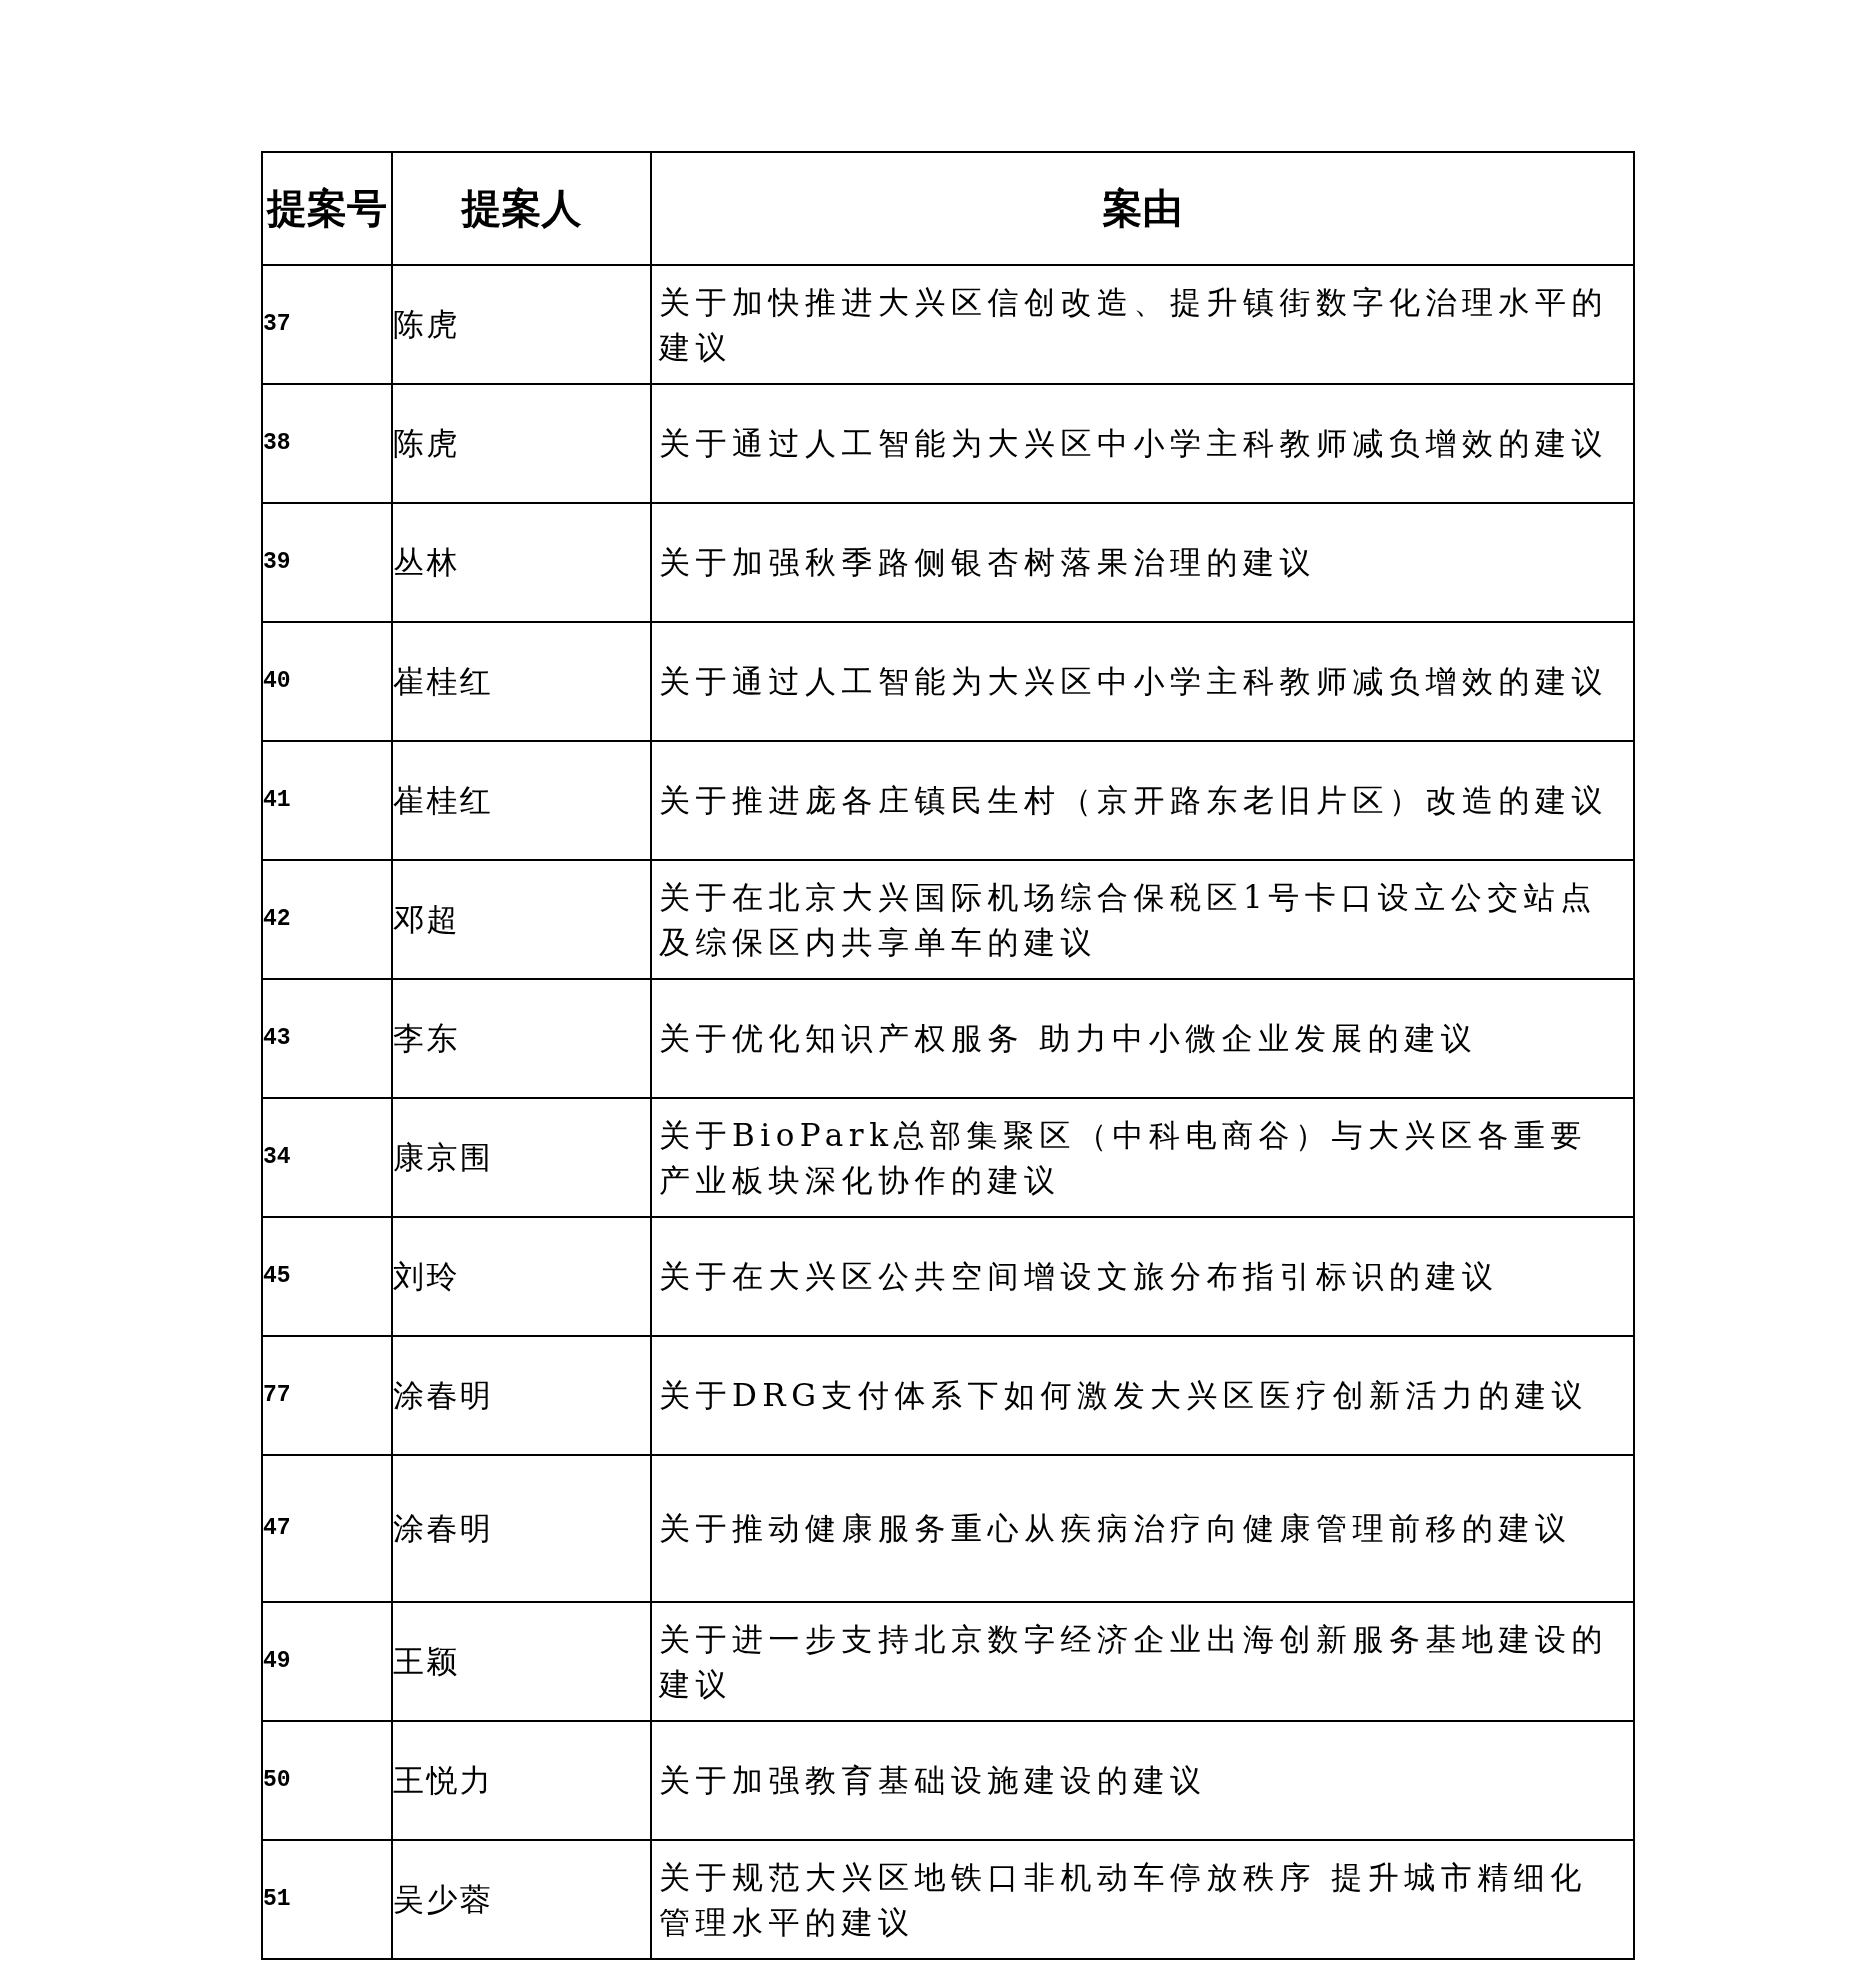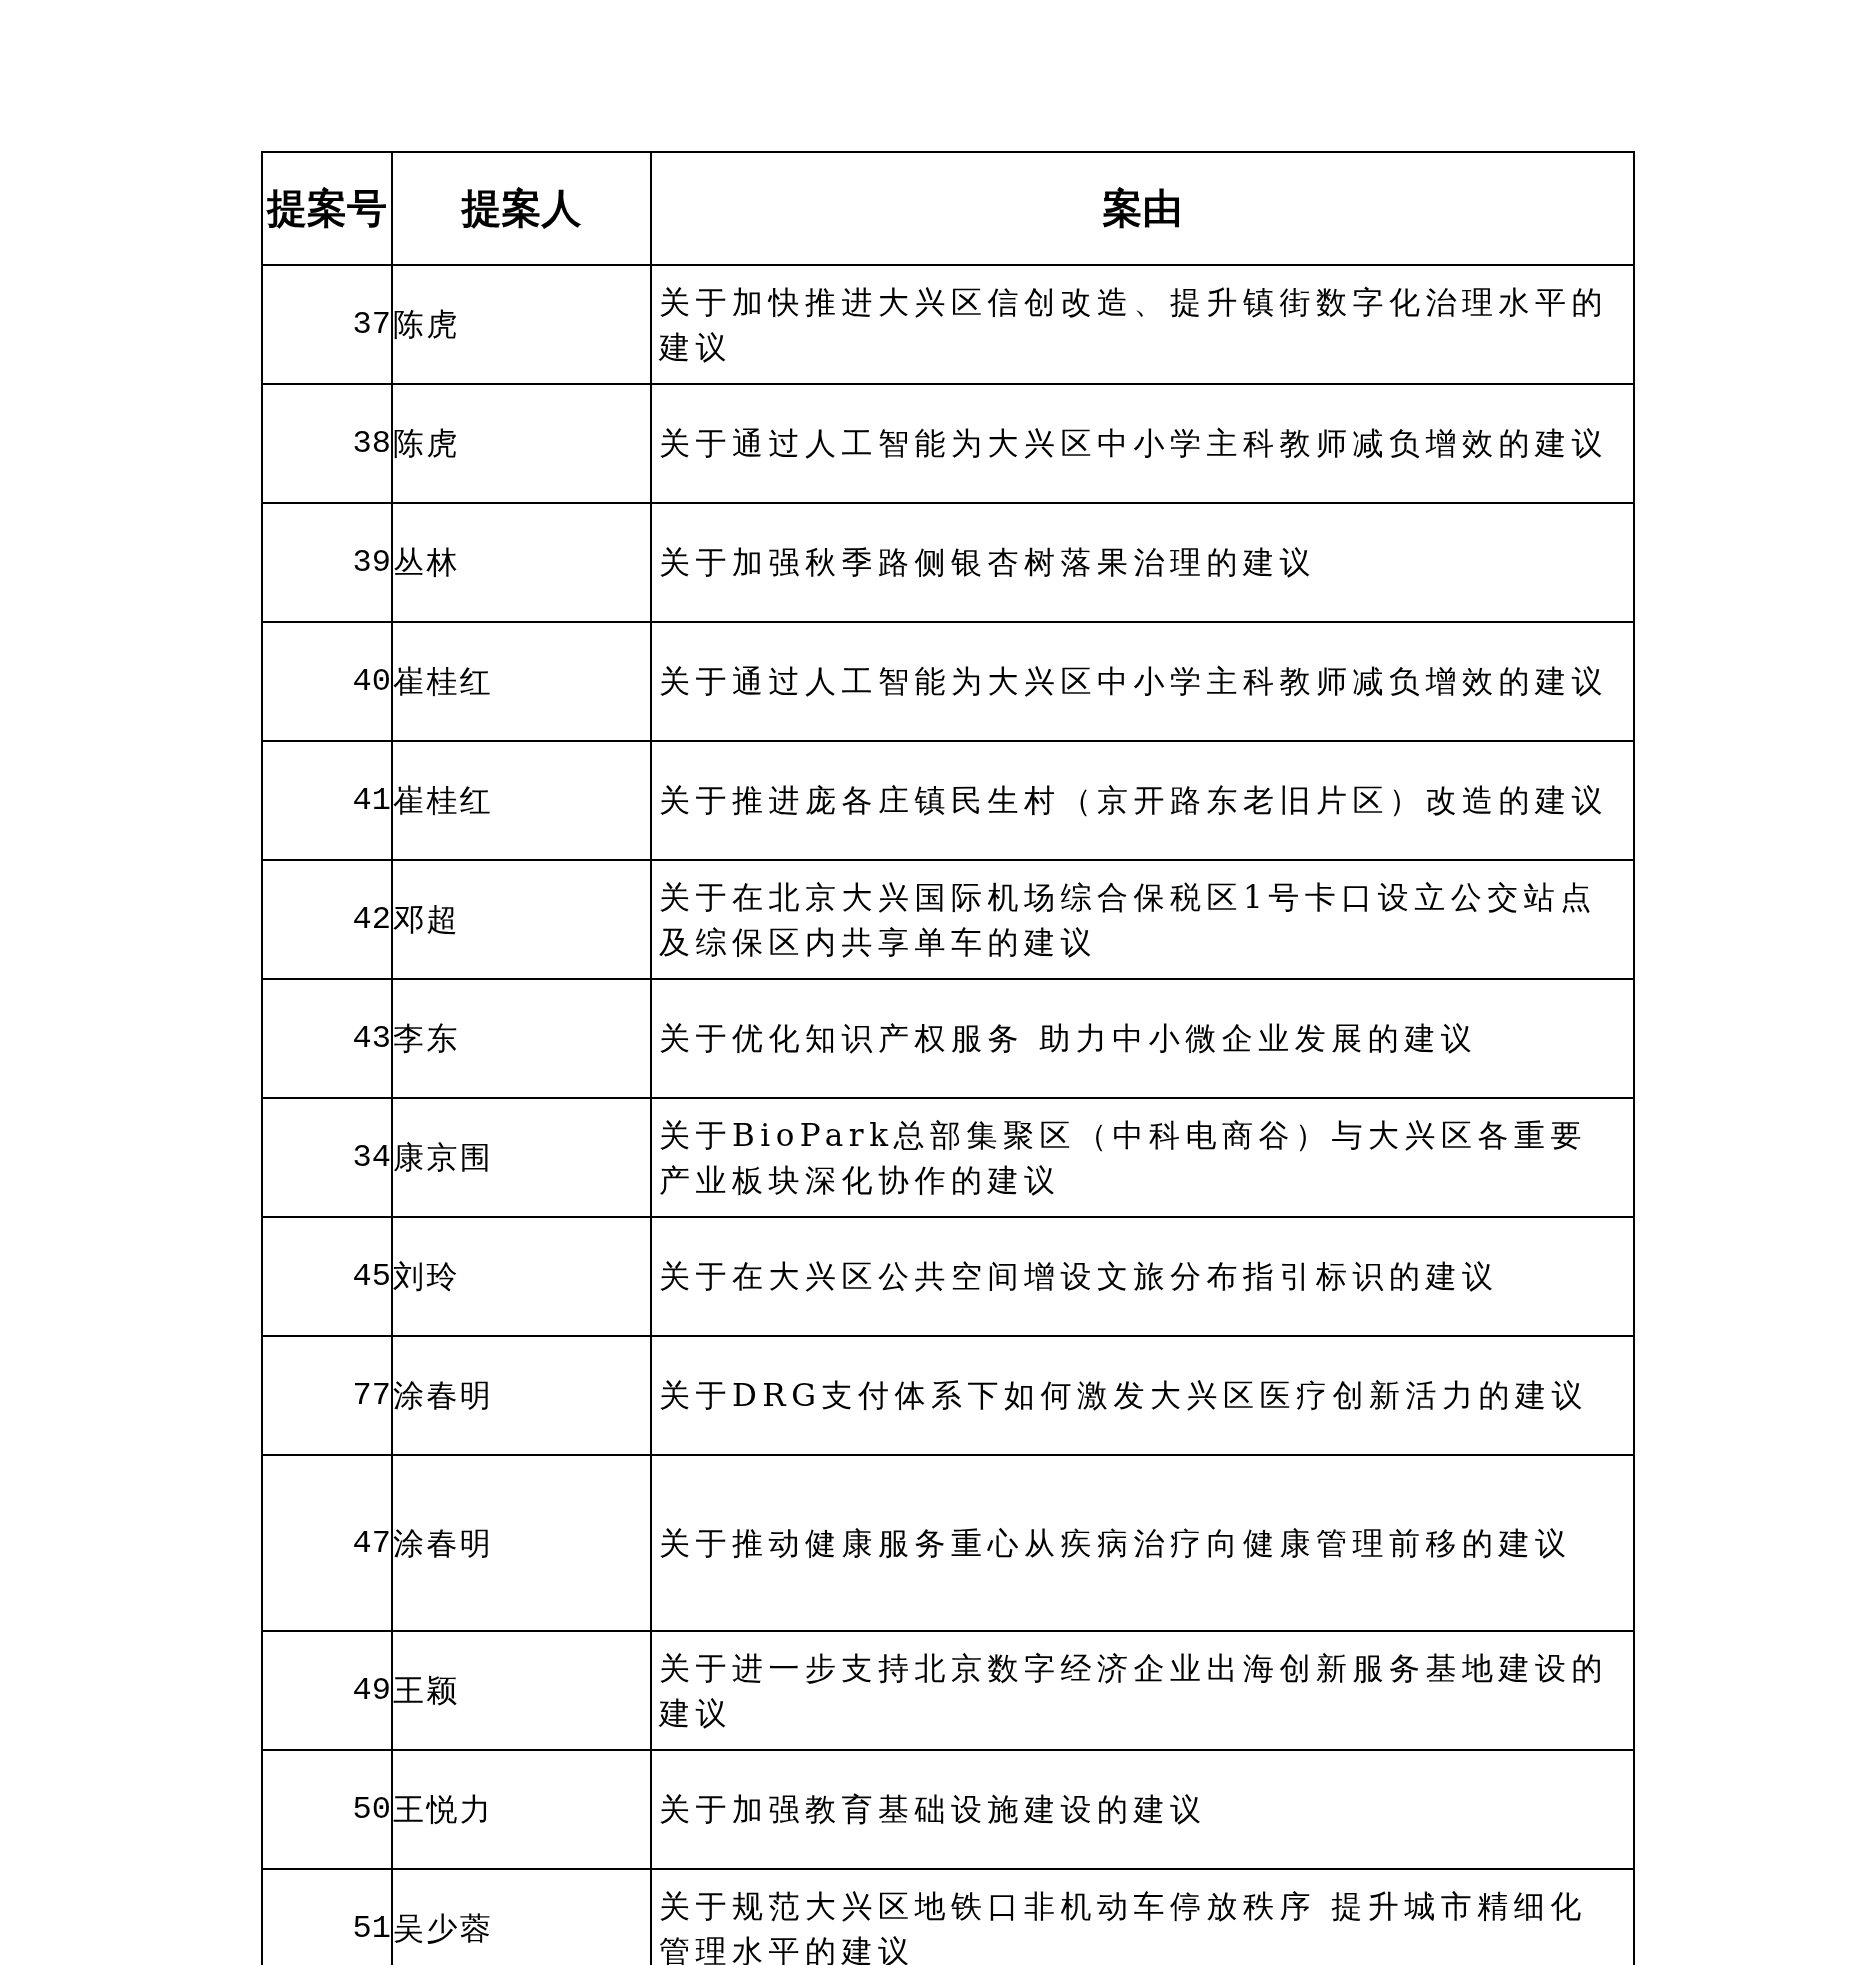--- a/index.html
+++ b/index.html
@@ -37,35 +37,36 @@
     font-weight: bold;
     font-size: 40px;
     text-align: center;
     letter-spacing: 0;
   }
   .doc-table tbody td {
     font-size: 31px;
     line-height: 45px;
   }
   .doc-table tbody td.cell-no {
-    text-align: right;
+    text-align: left;
     font-family: "Liberation Mono", "DejaVu Sans Mono", monospace;
-    font-size: 32px;
+    font-size: 23px;
+    font-weight: bold;
   }
   .doc-table tbody td.cell-person {
     letter-spacing: 2.4px;
   }
   .doc-table tbody td.cell-reason {
     text-align: left;
     padding: 0 15.7px 0 7px;
     letter-spacing: 5.5px;
     word-break: break-all;
   }
   .doc-table tbody tr { height: 119px; }
-  .doc-table tbody tr.tall { height: 176px; }
+  .doc-table tbody tr.tall { height: 147px; }
 </style>
 </head>
 <body>
 
 <table class="doc-table">
   <colgroup>
     <col class="c-no">
     <col class="c-person">
     <col class="c-reason">
   </colgroup>

